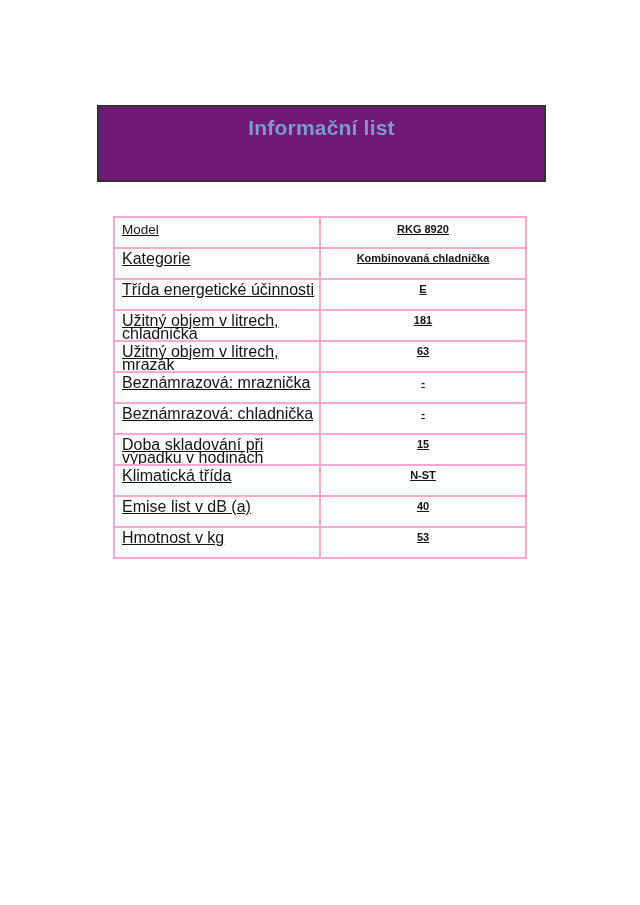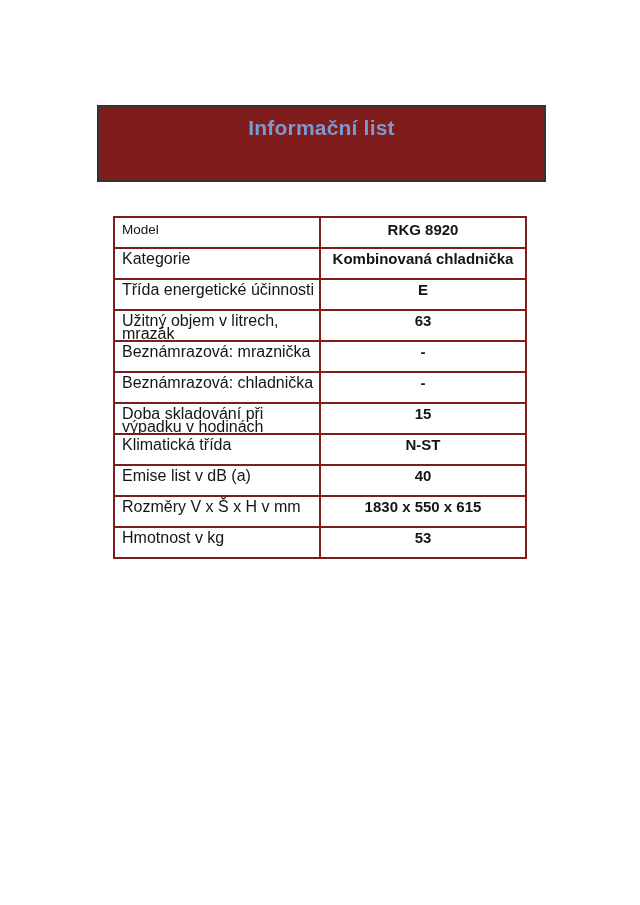--- a/index.html
+++ b/index.html
@@ -14,51 +14,52 @@
     position: absolute;
     left: 0; top: 0;
     width: 640px; height: 905px;
     background: #ffffff;
   }
   .header-box {
     position: absolute;
     left: 97px; top: 105px;
     width: 449px; height: 77px;
     border: 2px solid #333333;
-    background: #7f1d1d;
+    background: #701a75;
   }
   .doc-title {
     margin-top: 9px;
     text-align: center;
     font-size: 21px;
     font-weight: bold;
     letter-spacing: 0.2px;
   }
   .spec-table {
     position: absolute;
     left: 113px; top: 216px;
     width: 414px;
     border-collapse: collapse;
     table-layout: fixed;
   }
   .spec-table td {
-    border: 2px solid #7f1d1d;
+    border: 2px solid #f9a8d4;
     vertical-align: top;
     height: 31px;
     overflow: hidden;
+    text-decoration: underline;
   }
   .spec-table td.label {
     padding: 3px 2px 0 7px;
     font-size: 16px;
     line-height: 13px;
     color: #151515;
   }
   .spec-table td.value {
     padding: 3px 2px 0 2px;
-    font-size: 15px;
+    font-size: 11px;
     line-height: 13px;
     font-weight: bold;
     text-align: center;
     color: #151515;
   }
   .spec-table tr.first-row td.label {
     font-size: 13.5px;
     line-height: 15px;
     padding-top: 4px;
   }
@@ -87,20 +88,24 @@
         </tr>
         <tr>
           <td class="label">Kategorie</td>
           <td class="value">Kombinovaná chladnička</td>
         </tr>
         <tr>
           <td class="label">Třída energetické účinnosti</td>
           <td class="value">E</td>
         </tr>
         <tr>
+          <td class="label">Užitný objem v litrech, chladnička</td>
+          <td class="value">181</td>
+        </tr>
+        <tr>
           <td class="label">Užitný objem v litrech, mrazák</td>
           <td class="value">63</td>
         </tr>
         <tr>
           <td class="label">Beznámrazová: mraznička</td>
           <td class="value">-</td>
         </tr>
         <tr>
           <td class="label">Beznámrazová: chladnička</td>
           <td class="value">-</td>
@@ -111,23 +116,19 @@
         </tr>
         <tr>
           <td class="label">Klimatická třída</td>
           <td class="value">N-ST</td>
         </tr>
         <tr>
           <td class="label">Emise list v dB (a)</td>
           <td class="value">40</td>
         </tr>
         <tr>
-          <td class="label">Rozměry V x Š x H v mm</td>
-          <td class="value">1830 x 550 x 615</td>
-        </tr>
-        <tr>
           <td class="label">Hmotnost v kg</td>
           <td class="value">53</td>
         </tr>
       </tbody>
   </table>
 
 </div>
 
 </body></html>

